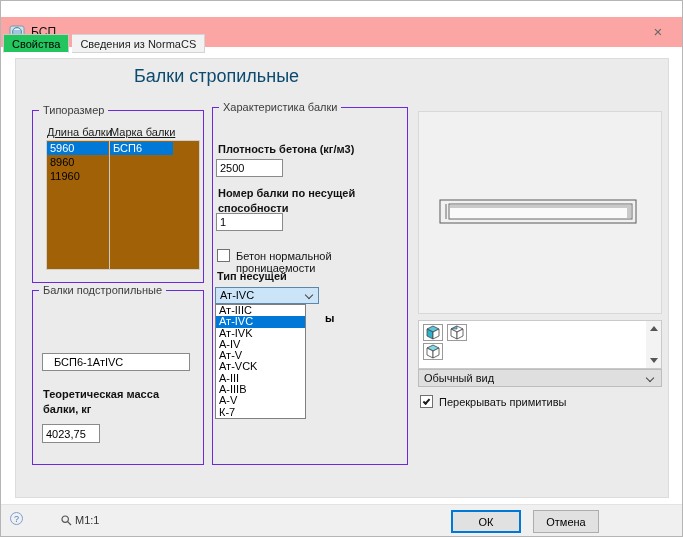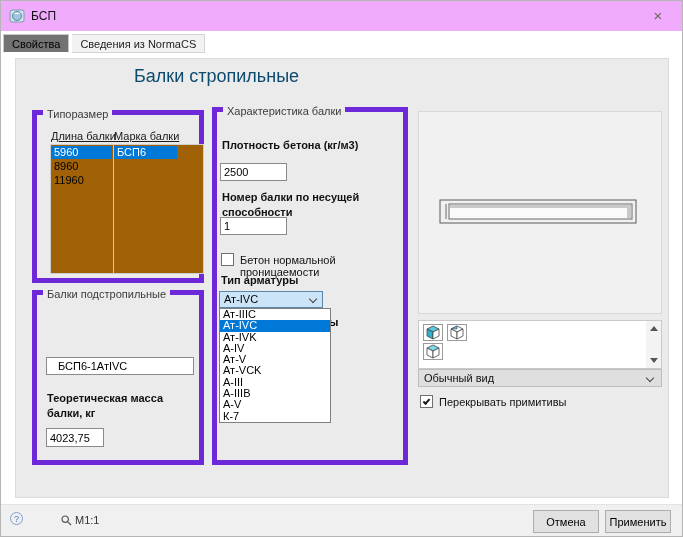--- a/index.html
+++ b/index.html
@@ -6,39 +6,39 @@
   html,body { background:#888; }
   .window {
     position:relative; width:683px; height:537px;
     background:#ffffff; border:1px solid #b5b5b5;
     font-family:"Liberation Sans", sans-serif; font-size:11px; color:#000;
     overflow:hidden;
   }
   .abs { position:absolute; }
 
   
-  .titlebar { position:absolute; left:0; top:0; width:100%; height:30px; background:#f0abfc; }
+  .titlebar { position:absolute; left:0; top:16px; width:100%; height:30px; background:#fca5a5; }
   .app-icon { position:absolute; left:8px; top:7px; width:16px; height:16px; }
   .title-text { position:absolute; left:30px; top:8px; font-size:12px; color:#111; }
   .close-btn { position:absolute; right:10px; top:3px; width:28px; height:24px;
     text-align:center; line-height:24px; font-size:15px; color:#666; cursor:pointer; }
 
   
   .tabs { position:absolute; left:2px; top:33px; height:19px; }
   .tab { display:inline-block; vertical-align:bottom; padding:3px 8px 2px 8px; font-size:11px; }
-  .tab.active { background:#737373; border:1px solid #c8c8c8; border-bottom:1px solid #fff; position:relative; z-index:2; }
+  .tab.active { background:#22c55e; border:1px solid #c8c8c8; border-bottom:1px solid #fff; position:relative; z-index:2; }
   .tab.inactive { background:#f2f2f2; border:1px solid #d4d4d4; border-left:none; color:#222; }
 
   
   .panel { position:absolute; left:14px; top:57px; width:654px; height:440px;
     background:#ebebeb; border:1px solid #dcdcdc; }
 
   .heading { position:absolute; left:118px; top:7px; font-size:18px; color:#0c4a6e; }
 
-  .groupbox { position:absolute; border:5px solid #6d28d9; }
+  .groupbox { position:absolute; border:1px solid #6d28d9; }
   .group-label { position:absolute; top:-7px; left:6px; background:#ebebeb; padding:0 4px; color:#3c3c3c; }
 
   .col-header { position:absolute; text-decoration:underline; color:#1a1a1a; }
   .listarea { position:absolute; background:#a16207; border:1px solid #cfcfcf; }
   .list-divider { position:absolute; top:0; bottom:0; width:1px; background:#c8c8c8; }
   .lrow { position:absolute; height:13px; line-height:13px; padding-left:3px; }
   .lrow.selected { background:#0078d7; color:#fff; }
 
   .blabel { position:absolute; font-weight:bold; color:#111; line-height:15px; }
   .tinput { position:absolute; border:1px solid #8a8a8a; background:#fff; font-family:"Liberation Sans",sans-serif;
@@ -120,38 +120,38 @@
     <div class="groupbox" style="left:16px; top:231px; width:172px; height:175px;">
       <span class="group-label">Балки подстропильные</span>
       <input class="tinput" style="left: 9px; top: 62px; width: 148px; height: 18px; padding-left: 11px;" value="БСП6-1АтIVC">
       <div class="blabel" style="left:10px; top:96px; width:122px;">Теоретическая масса балки, кг</div>
       <input class="tinput" style="left: 9px; top: 133px; width: 58px; height: 19px;" value="4023,75">
     </div>
 
     <div class="groupbox" style="left:196px; top:48px; width:196px; height:358px;">
       <span class="group-label">Характеристика балки</span>
 
-      <div class="blabel" style="left:5px; top:26px; width:164px;">Плотность бетона (кг/м3)</div>
+      <div class="blabel" style="left:5px; top:34px; width:164px;">Плотность бетона (кг/м3)</div>
       <input class="tinput" style="left: 3px; top: 51px; width: 67px; height: 18px;" value="2500">
 
       <div class="blabel" style="left:5px; top:78px; width:140px;">Номер балки по несущей способности</div>
       <input class="tinput" style="left: 3px; top: 105px; width: 67px; height: 18px;" value="1">
 
       <span class="checkbox" style="left:4px; top:141px;"></span>
       <span class="cb-label" style="left:23px; top:142px;">Бетон нормальной проницаемости</span>
 
-      <div class="blabel" style="left:4px; top:161px;">Тип арматуры</div>
+      <div class="blabel" style="left:4px; top:161px;">Тип несущей</div>
       <div class="combo" style="left:2px; top:179px; width:104px;">
         <span>Ат-IVC</span>
         <span class="chev-down" style="right:6px; top:4px;"></span>
       </div>
 
       <span class="hidden-frag" style="left:112px; top:204px;">ы</span>
 
-      <div class="dropdown-list" style="left:2px; top:196px; width:112px;">
+      <div class="dropdown-list" style="left:2px; top:196px; width:91px;">
         <div class="opt">Ат-IIIC</div>
         <div class="opt selected">Ат-IVC</div>
         <div class="opt">Ат-IVK</div>
         <div class="opt">A-IV</div>
         <div class="opt">Ат-V</div>
         <div class="opt">Ат-VCK</div>
         <div class="opt">A-III</div>
         <div class="opt">A-IIIB</div>
         <div class="opt">A-V</div>
         <div class="opt">К-7</div>
@@ -209,16 +209,16 @@
   <span class="cb-label" style="left:438px; top:395px;">Перекрывать примитивы</span>
 
   <div class="footer-strip"></div>
   <span class="help-circle">?</span>
   <svg class="abs" style="left:60px; top:514px;" width="11" height="11" viewBox="0 0 11 11">
     <circle cx="4.2" cy="4.2" r="3.2" fill="none" stroke="#555" stroke-width="1.2"></circle>
     <line x1="6.6" y1="6.6" x2="10" y2="10" stroke="#555" stroke-width="1.2"></line>
   </svg>
   <span class="scale-text">М1:1</span>
 
+  <button class="btn default" style="left:450px; width:70px;">ОК</button>
   <button class="btn" style="left:532px; width:66px;">Отмена</button>
-  <button class="btn" style="left:604px; width:66px;">Применить</button>
 
 </div>
 
 </body></html>

